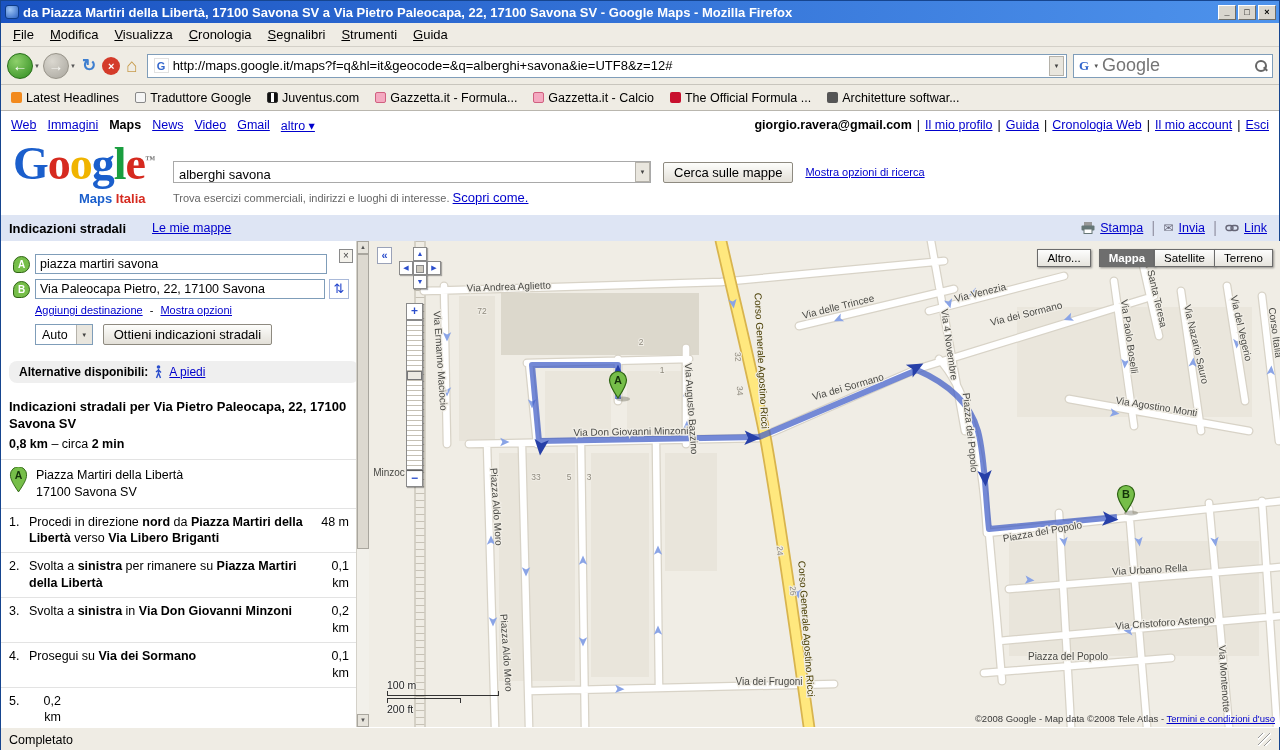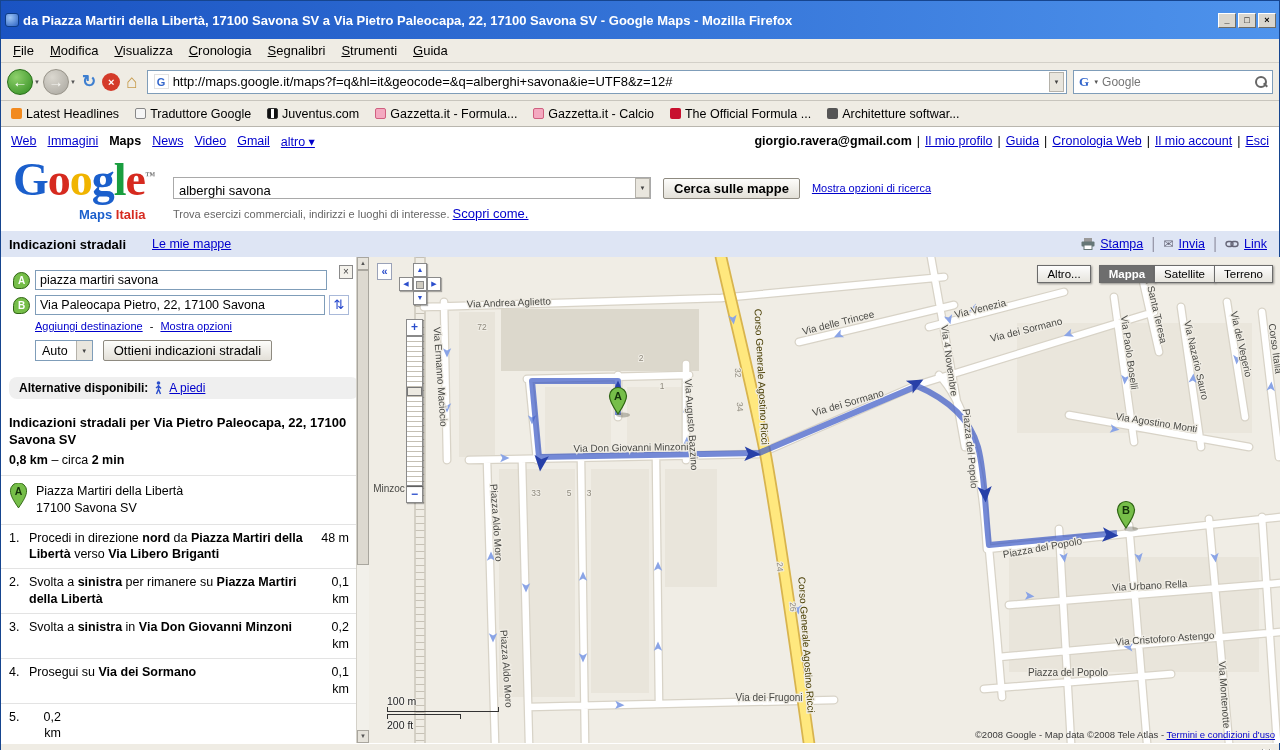--- a/index.html
+++ b/index.html
@@ -1,21 +1,21 @@
 <!DOCTYPE html>
 <html><head>
 <meta charset="utf-8">
 <style>
   * { box-sizing: border-box; margin:0; padding:0; }
   body { width:1280px; height:750px; font-family:"Liberation Sans",sans-serif; background:#fff; overflow:hidden; }
   a { color:#0000CC; text-decoration:underline; cursor:pointer; }
   .window { width:1280px; height:750px; border:1px solid #16458F; display:flex; flex-direction:column; }
 
   
-  .titlebar { height:38px; background:linear-gradient(90deg,#1A53C2,#4E93EC); display:flex; align-items:center; padding:0 3px; color:#fff; flex:none; }
+  .titlebar { height:22px; background:linear-gradient(90deg,#1A53C2,#4E93EC); display:flex; align-items:center; padding:0 3px; color:#fff; flex:none; }
   .pageicon { width:14px; height:14px; border-radius:3px; background:radial-gradient(circle at 35% 30%,#9CC4F5,#2B62C4); border:1px solid #0E3C86; margin:0 4px 0 1px; flex:none; }
   .title { font-size:13px; font-weight:bold; white-space:nowrap; overflow:hidden; flex:1; }
   .winbtn { width:18px; height:15px; background:#D9D6CE; border:1px solid; border-color:#FFF #6F6D66 #6F6D66 #FFF; font-size:9px; line-height:12px; text-align:center; color:#000; margin-left:2px; flex:none; font-weight:bold; cursor:default; }
 
   
   .menubar { height:24px; background:#EFECE4; border-bottom:1px solid #D3D0C8; display:flex; align-items:center; padding:0 4px; flex:none; }
   .mitem { font-size:13px; padding:2px 8px; cursor:default; }
 
   
   .navbar { height:38px; background:#EFECE4; border-bottom:1px solid #C8C5BD; display:flex; align-items:center; padding:0 6px; flex:none; }
@@ -26,21 +26,21 @@
   .nico { font-size:17px; margin:0 3px; cursor:pointer; }
   .reload { color:#3E7FD0; font-weight:bold; }
   .stop { width:18px; height:18px; border-radius:50%; background:#D43B2A; color:#fff; font-size:11px; font-weight:bold; display:flex; align-items:center; justify-content:center; }
   .home { color:#C79B4B; font-size:19px; }
   .urlbox { flex:1; display:flex; align-items:center; height:24px; background:#fff; border:1px solid #7F9DB9; margin:0 6px; padding:0 2px; }
   .favicon { width:15px; height:15px; margin:0 4px; display:flex; align-items:center; justify-content:center; font-weight:bold; font-size:11px; color:#3366CC; border:1px solid #E2E2E2; flex:none; }
   .urlbox input { flex:1; border:none; outline:none; font-size:13px; font-family:"Liberation Sans",sans-serif; }
   .boxcaret { width:15px; height:20px; background:#E9E6DE; border:1px solid #B5B2AA; font-size:6px; color:#444; display:flex; align-items:center; justify-content:center; flex:none; cursor:pointer; }
   .sbox2 { width:200px; display:flex; align-items:center; height:24px; background:#fff; border:1px solid #7F9DB9; padding:0 2px; flex:none; }
   .gico { color:#3366CC; font-weight:bold; font-size:13px; margin:0 3px; font-family:"Liberation Serif",serif; }
-  .sbox2 input { flex:1; width:60px; border:none; outline:none; font-size:12px; font-family:"Liberation Sans",sans-serif; color:#777; }
+  .sbox2 input { flex:1; width:60px; border:none; outline:none; font-size:18px; font-family:"Liberation Sans",sans-serif; color:#777; }
   .mag { width:15px; height:15px; position:relative; flex:none; margin:0 2px; cursor:pointer; }
   .mag::before { content:""; position:absolute; left:2px; top:2px; width:8px; height:8px; border:2px solid #666; border-radius:50%; }
   .mag::after { content:""; position:absolute; left:10px; top:10px; width:5px; height:2px; background:#666; transform:rotate(45deg); }
 
   
   .bkbar { height:26px; background:#EFECE4; border-bottom:1px solid #B9B6AE; display:flex; align-items:center; gap:16px; padding:0 10px; flex:none; }
   .bmk { display:flex; align-items:center; gap:4px; font-size:12.5px; cursor:pointer; white-space:nowrap; }
   .bicon { width:11px; height:11px; border-radius:2px; flex:none; }
   .bicon.feed { background:#F28A1E; }
   .bicon.gtrans { background:#F5F5F5; border:1px solid #888; }
@@ -60,21 +60,21 @@
   
   .gheader { height:76px; background:#fff; position:relative; flex:none; }
   .logo { position:absolute; left:12px; top:0px; font-family:"Liberation Serif",serif; font-size:46px; font-weight:bold; letter-spacing:-1px; line-height:1.1; cursor:pointer; }
   .logo .tm { font-size:10px; color:#777; vertical-align:super; }
   .logosub { position:absolute; left:78px; top:52px; font-size:13px; font-weight:bold; }
   .ls1 { color:#1B5FCC; } .ls2 { color:#D62A1F; }
   .srow { position:absolute; left:172px; top:22px; display:flex; align-items:center; }
   .qbox { display:flex; align-items:flex-end; border:1px solid #A9A9A9; height:22px; width:478px; background:#fff; }
   .qbox input { flex:1; border:none; outline:none; font-size:13px; padding:0 5px; font-family:"Liberation Sans",sans-serif; }
   .btn { font-size:13px; padding:2px 10px; background:linear-gradient(#FDFDFB,#E3E0D8); border:1px solid #8E8A80; border-radius:2px; cursor:pointer; font-family:"Liberation Sans",sans-serif; }
-  .srow .btn { margin-left:12px;font-weight:bold; }
+  .srow .btn { margin-left:12px; }
   .optlink { margin-left:12px; font-size:11px; }
   .hint { position:absolute; left:172px; top:51px; font-size:11px; color:#666; }
   .hint a { font-size:13px; }
 
   
   .bluebar { height:26px; background:#DEE5F4; display:flex; align-items:center; flex:none; }
   .bbleft { width:368px; display:flex; align-items:center; padding-left:8px; gap:26px; flex:none; }
   .bbtitle { font-weight:bold; font-size:13px; }
   .bbleft a, .bbright a { font-size:12.5px; }
   .bbright { margin-left:auto; display:flex; align-items:center; gap:5px; padding-right:12px; }

